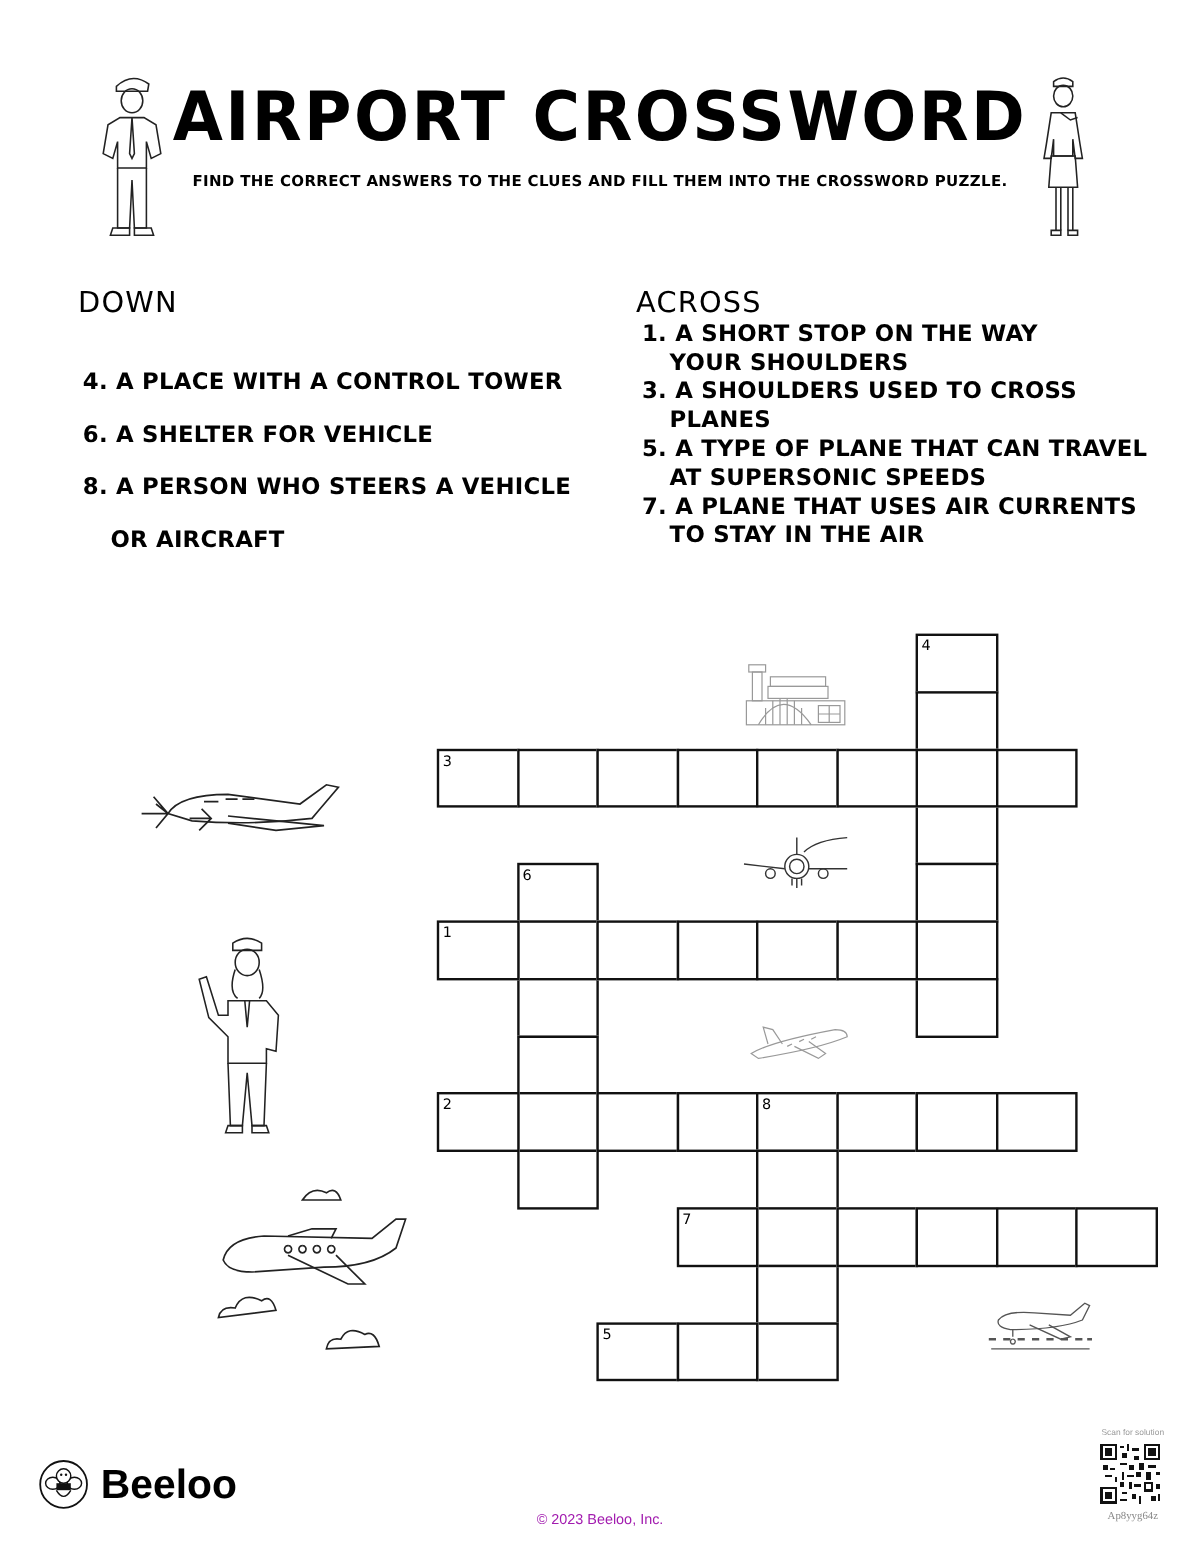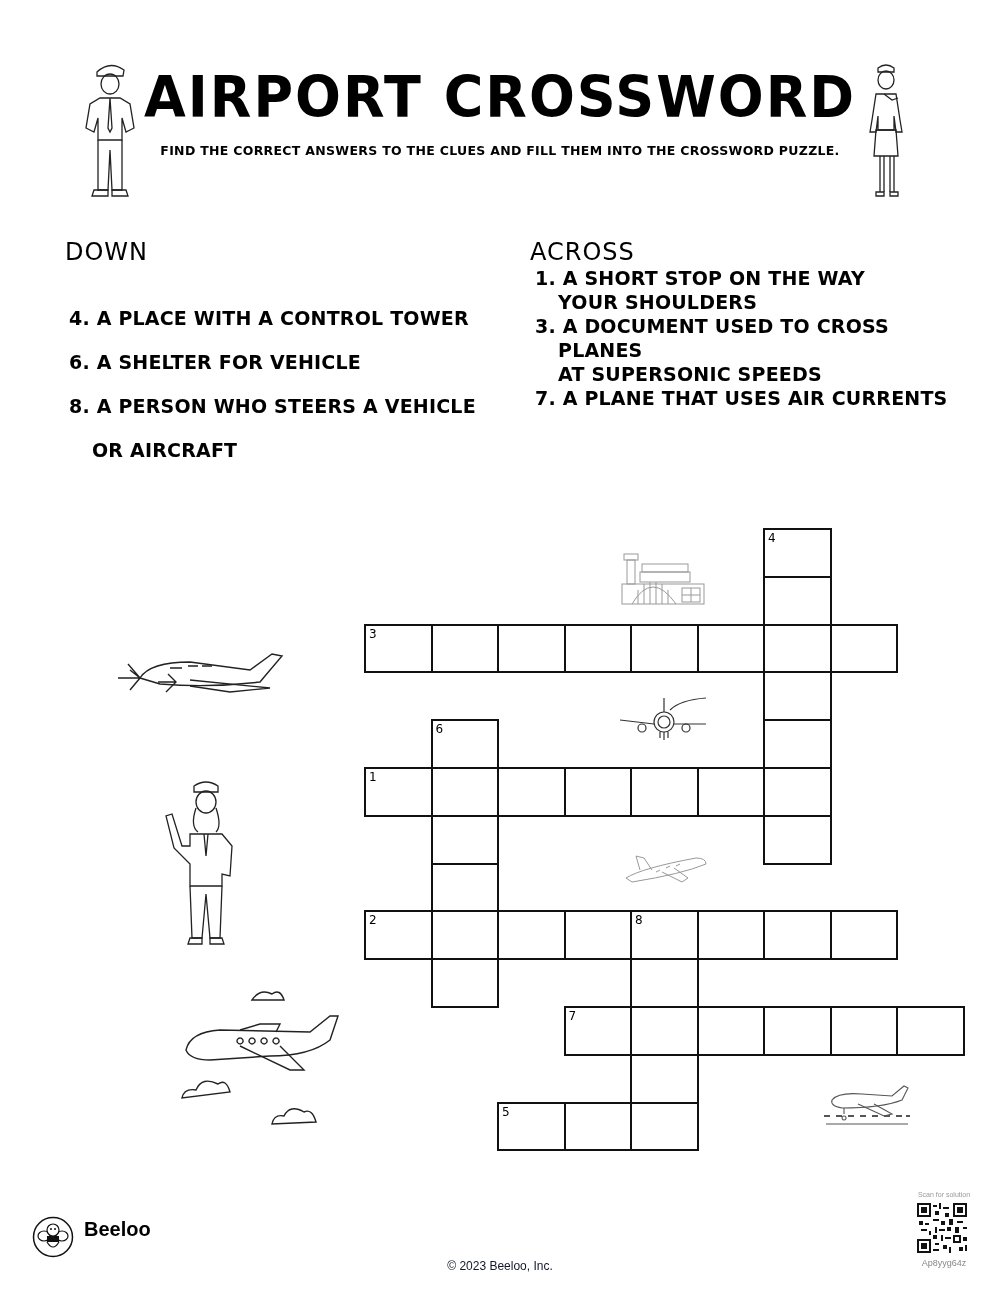--- a/index.html
+++ b/index.html
@@ -4,24 +4,24 @@
 <style>
   html, body { margin:0; padding:0; background:#ffffff; }
   body { width:1000px; height:1294px; position:relative; overflow:hidden; font-family:"DejaVu Sans", sans-serif; color:#000; }
   .abs { position:absolute; }
   .title { left:0; width:1000px; top:66px; text-align:center; font-family:"DejaVu Sans", sans-serif; font-weight:900; font-size:54px; letter-spacing:2px; transform:scaleY(1.05); line-height:64px; }
   .subtitle { left:0; width:1000px; top:143px; text-align:center; font-weight:bold; font-size:12.5px; letter-spacing:0.3px; }
   .heading { font-weight:400; font-size:24px; letter-spacing:1px; line-height:40px;margin-top:10px; }
   .clue { font-weight:bold; font-size:19px; line-height:24px; white-space:nowrap; letter-spacing:0.2px; }
   .cell { position:absolute; box-sizing:border-box; border:2px solid #111; background:#fff; }
   .num { position:absolute; left:3px; top:1px; font-size:12px; font-family:"DejaVu Sans", sans-serif; }
-  .footer-brand { font-family:"Liberation Sans", sans-serif; font-weight:bold; font-size:20px; }
-  .copyright { font-family:"Liberation Sans", sans-serif; font-size:12px; color:#0f172a; }
+  .footer-brand { font-family:"Liberation Sans", sans-serif; font-weight:bold; font-size:34px; }
+  .copyright { font-family:"Liberation Sans", sans-serif; font-size:12px; color:#a21caf; }
   .qr-caption { font-family:"Liberation Sans", sans-serif; font-size:7px; color:#999; }
-  .qr-code { font-family:Liberation Sans, sans-serif; font-size:9px; color:#888; }
+  .qr-code { font-family:Liberation Serif, serif; font-size:9px; color:#888; }
   svg { overflow:visible; }
 </style>
 </head>
 <body>
 
 <div class="abs title">AIRPORT CROSSWORD</div>
 <div class="abs subtitle">FIND THE CORRECT ANSWERS TO THE CLUES AND FILL THEM INTO THE CROSSWORD PUZZLE.</div>
 
 <svg class="abs" style="left:80px;top:58px;width:60px;height:142px" viewBox="0 0 60 142">
   <g fill="none" stroke="#222" stroke-width="1.3">
@@ -63,28 +63,33 @@
 
 <div class="abs heading" style="left:530px;top:222px">ACROSS</div>
 <div class="abs" style="left:535px;top:266px">
   <div class="clue">
     <span>1.</span>
     <span>A SHORT STOP ON THE WAY</span>
   </div>
   <div class="clue" style="padding-left:23px">YOUR SHOULDERS</div>
   <div class="clue">
     <span>3.</span>
-    <span>A DOCUMENT USED TO CROSS</span>
+    <span>A SHOULDERS USED TO CROSS</span>
   </div>
   <div class="clue" style="padding-left:23px">PLANES</div>
+  <div class="clue">
+    <span>5.</span>
+    <span>A TYPE OF PLANE THAT CAN TRAVEL</span>
+  </div>
   <div class="clue" style="padding-left:23px">AT SUPERSONIC SPEEDS</div>
   <div class="clue">
     <span>7.</span>
     <span>A PLANE THAT USES AIR CURRENTS</span>
   </div>
+  <div class="clue" style="padding-left:23px">TO STAY IN THE AIR</div>
 </div>
 
 <div id="grid" class="abs" style="left:0;top:0;width:1000px;height:1294px;pointer-events:none">
     <div class="cell" style="pointer-events: auto; left: 763px; top: 528px; width: 68.5px; height: 49.8px;">
       <span class="num">4</span>
     </div>
     <div class="cell" style="pointer-events: auto; left: 763px; top: 575.8px; width: 68.5px; height: 49.8px;"></div>
     <div class="cell" style="pointer-events: auto; left: 763px; top: 623.6px; width: 68.5px; height: 49.8px;"></div>
     <div class="cell" style="pointer-events: auto; left: 763px; top: 671.4px; width: 68.5px; height: 49.8px;"></div>
     <div class="cell" style="pointer-events: auto; left: 763px; top: 719.2px; width: 68.5px; height: 49.8px;"></div>

